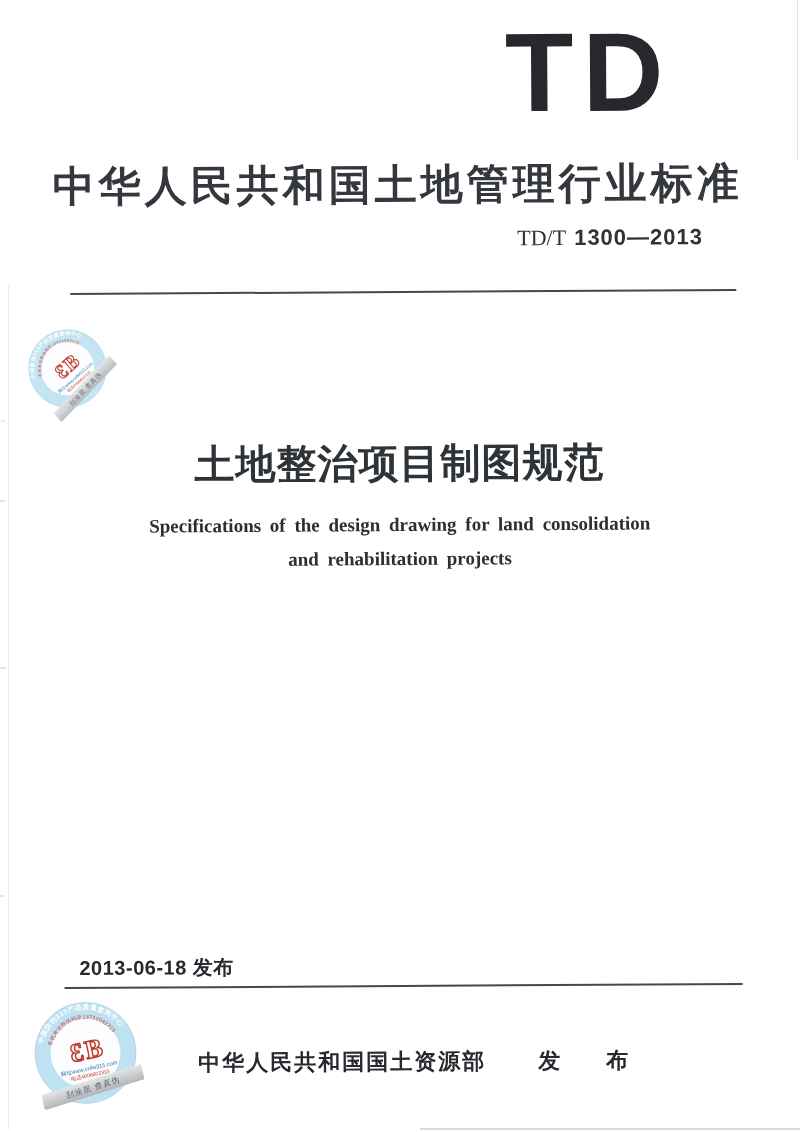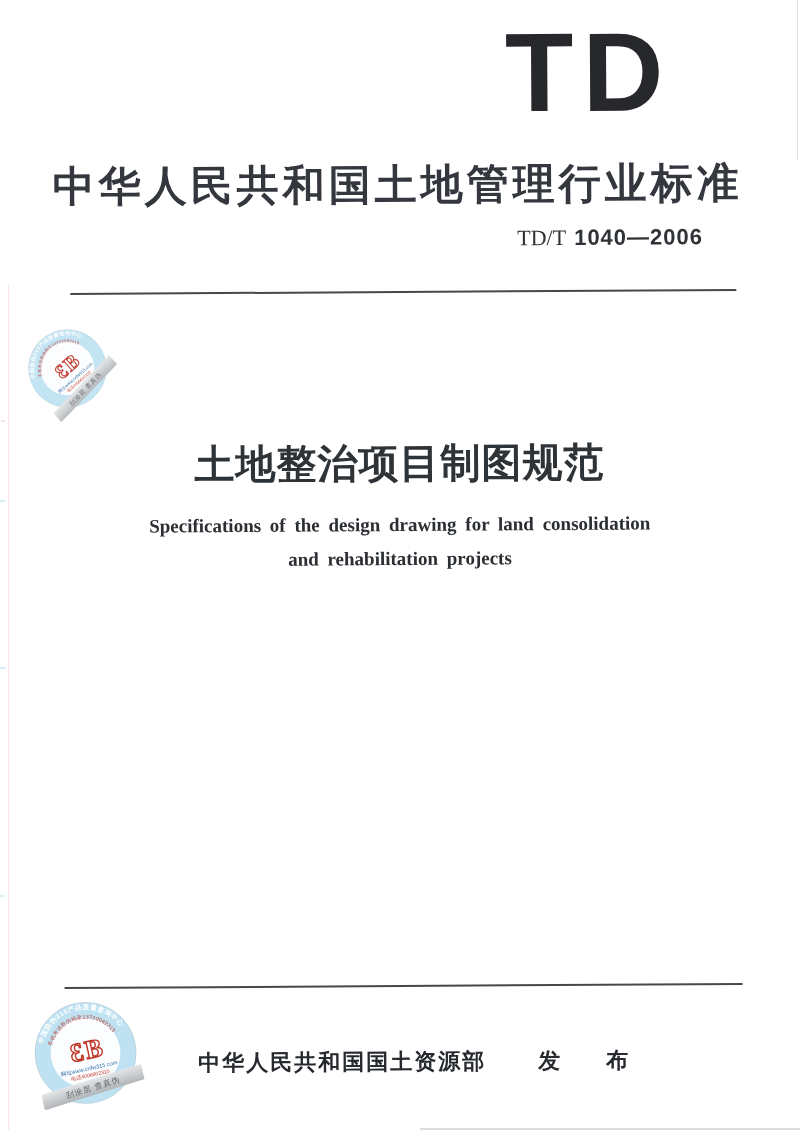--- a/index.html
+++ b/index.html
@@ -94,21 +94,21 @@
 </head>
 <body>
 
 <div id="page">
 
   <div class="td-logo">TD</div>
 
   <div class="std-heading">中华人民共和国土地管理行业标准</div>
 
   <div class="std-number">
-    <span class="prefix">TD/T</span><span class="num">1040—2006</span>
+    <span class="prefix">TD/T</span><span class="num">1300—2013</span>
   </div>
 
   <div class="rule rule-top"></div>
 
   <div class="sticker sticker-top">
     <svg width="80" height="80" viewBox="0 0 100 100">
       <defs>
         <path id="arcOuterA" d="M 8,50 A 42,42 0 0 1 92,50" fill="none"></path>
         <path id="arcInnerA" d="M 17,50 A 33,33 0 0 1 83,50" fill="none"></path>
         <linearGradient id="silverA" x1="0" y1="0" x2="0" y2="1">
@@ -137,20 +137,21 @@
     </svg>
   </div>
 
   <div class="title-cn">土地整治项目制图规范</div>
 
   <div class="title-en">
     <div>Specifications of the design drawing for land consolidation</div>
     <div>and rehabilitation projects</div>
   </div>
 
+  <div class="date date-issue">2013-06-18 发布</div>
 
   <div class="rule rule-bottom"></div>
 
   <div class="publisher">
     <span>中华人民共和国国土资源部</span><span class="action">发　布</span>
   </div>
 
   <div class="sticker sticker-bottom">
     <svg width="104" height="104" viewBox="0 0 100 100">
       <defs>

